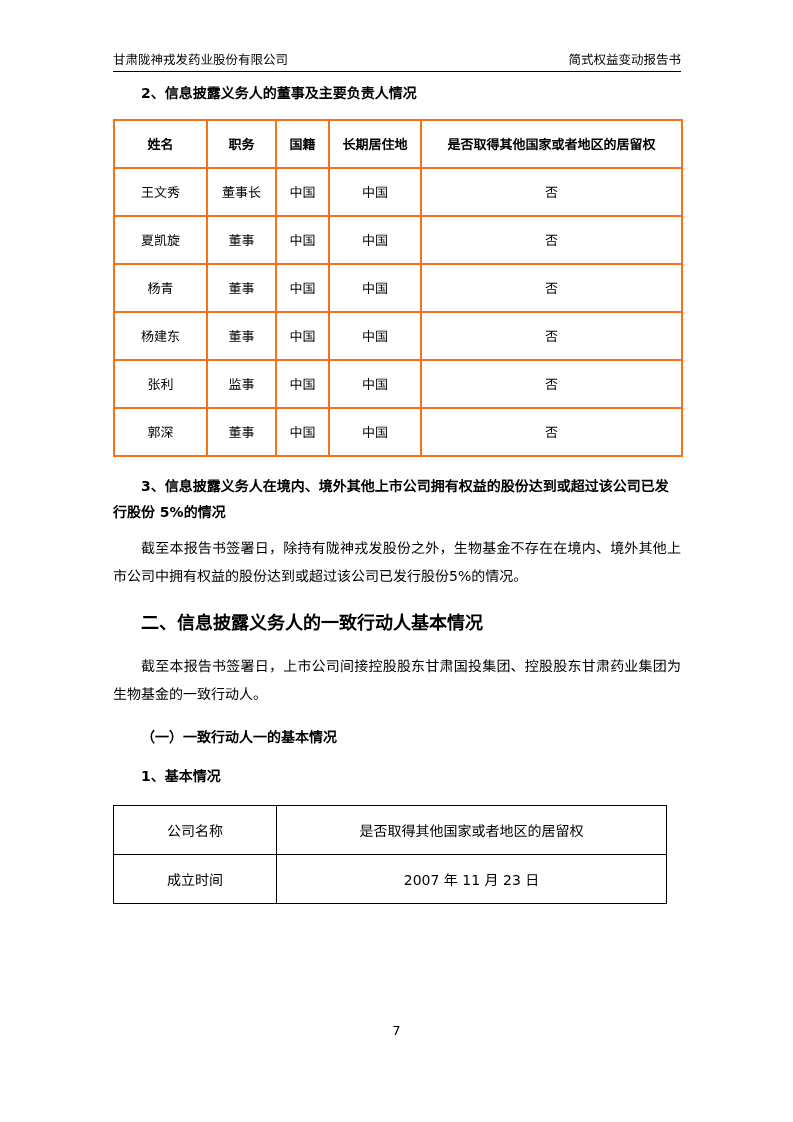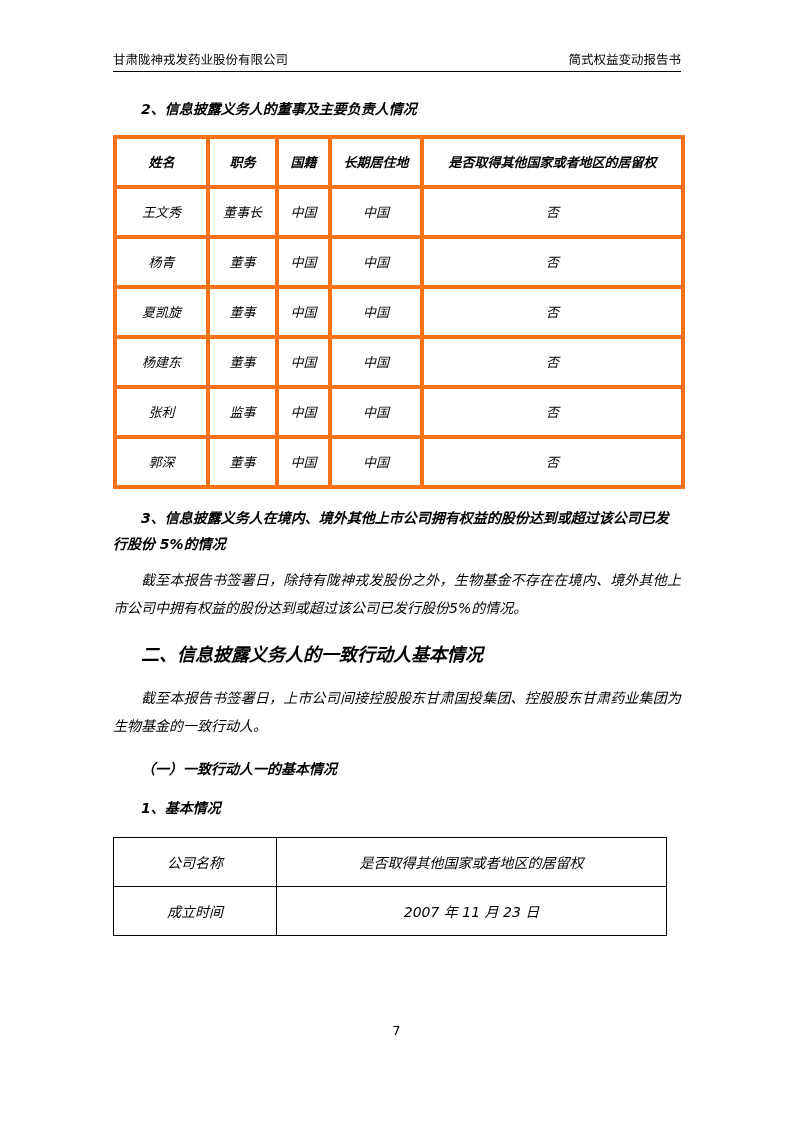--- a/index.html
+++ b/index.html
@@ -35,24 +35,23 @@
     line-height: 1.2;
     padding-bottom: 4px;
     border-bottom: 1px solid #000;
   }
   .header-left { white-space: nowrap; }
   .header-right { white-space: nowrap; }
 
   
   .content {
     position: absolute;
-    top: 96px;
+    top: 80px;
     left: 113px;
     width: 568px;
-    font-style: italic;
   }
 
   h3.sec-head {
     font-size: 14px;
     font-weight: bold;
     margin: 0;
     padding: 0;
     line-height: 1.9;
     text-indent: 28px;
   }
@@ -76,21 +75,21 @@
   .spacer-12 { height: 12px; }
   .spacer-16 { height: 16px; }
 
   
   table.doc-table {
     border-collapse: collapse;
     width: 568px;
     table-layout: fixed;
   }
   table.doc-table td, table.doc-table th {
-    border: 4px solid #f97316;
+    border: 2px solid #f97316;
     font-size: 13px;
     font-weight: normal;
     text-align: center;
     vertical-align: middle;
     height: 42px;
     padding: 2px 4px;
   }
   table.doc-table thead td {
     font-weight: bold;
   }
@@ -154,28 +153,28 @@
       </thead>
       <tbody>
         <tr>
           <td>王文秀</td>
           <td>董事长</td>
           <td>中国</td>
           <td>中国</td>
           <td>否</td>
         </tr>
         <tr>
+          <td>夏凯旋</td>
+          <td>董事</td>
+          <td>中国</td>
+          <td>中国</td>
+          <td>否</td>
+        </tr>
+        <tr>
           <td>杨青</td>
-          <td>董事</td>
-          <td>中国</td>
-          <td>中国</td>
-          <td>否</td>
-        </tr>
-        <tr>
-          <td>夏凯旋</td>
           <td>董事</td>
           <td>中国</td>
           <td>中国</td>
           <td>否</td>
         </tr>
         <tr>
           <td>杨建东</td>
           <td>董事</td>
           <td>中国</td>
           <td>中国</td>

